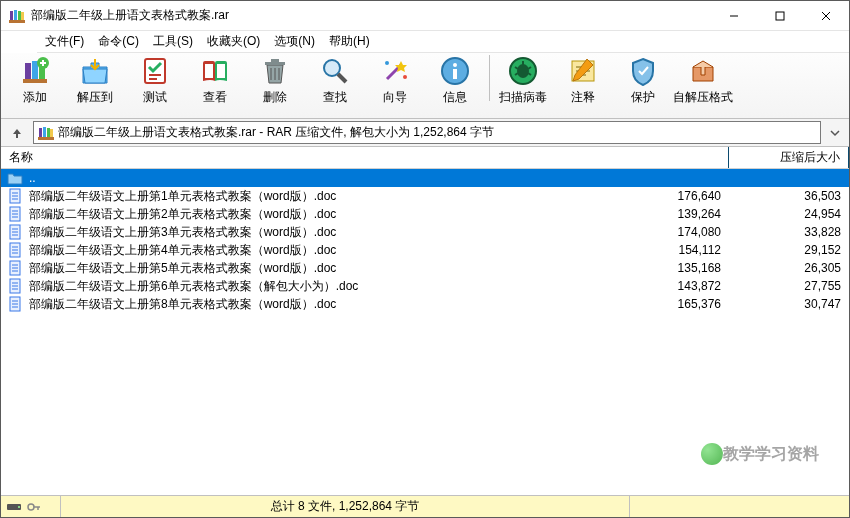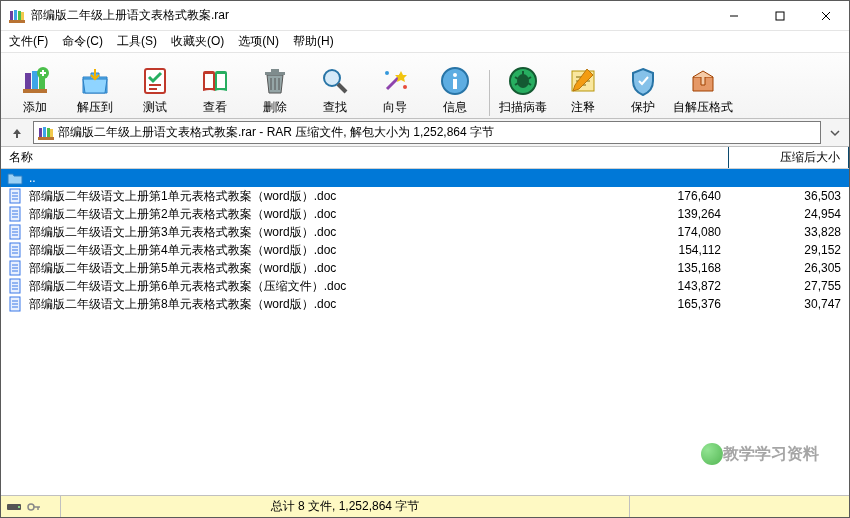--- a/index.html
+++ b/index.html
@@ -2,23 +2,23 @@
 <html><head>
 <meta charset="utf-8">
 <style>
 * { margin: 0; padding: 0; box-sizing: border-box; }
 body { font-family: "Microsoft YaHei", "SimSun", Arial, sans-serif; font-size: 12px; background: #fff; width: 850px; height: 518px; overflow: hidden; border: 1px solid #5a5a5a; display: flex; flex-direction: column; }
 .titlebar { height: 30px; background: #fff; display: flex; align-items: center; padding-left: 8px; border-bottom: 1px solid #e5e5e5; }
 .titlebar-icon { width: 16px; height: 16px; margin-right: 6px; }
 .titlebar-title { flex: 1; font-size: 12px; }
 .titlebar-btns { display: flex; }
 .title-btn { width: 46px; height: 30px; display: flex; align-items: center; justify-content: center; cursor: pointer; }
-.menubar { height: 22px; display: flex; align-items: center; padding: 0 8px; gap: 14px; border-bottom: 1px solid #e5e5e5; }
+.menubar { height: 22px; display: flex; align-items: center; padding: 0 8px; gap: 14px; border-bottom: 1px solid #e5e5e5; margin-left: 36px; }
 .menu-item { cursor: pointer; }
-.toolbar { height: 66px; display: flex; align-items: flex-end; padding: 2px 4px; border-bottom: 1px solid #c0c0c0; background: linear-gradient(#fdfdfd,#f4f4f4); }
+.toolbar { height: 66px; display: flex; align-items: flex-start; padding: 2px 4px; border-bottom: 1px solid #c0c0c0; background: linear-gradient(#fdfdfd,#f4f4f4); }
 .tool-btn { width: 60px; display: flex; flex-direction: column; align-items: center; justify-content: center; gap: 2px; cursor: pointer; border-radius: 3px; }
 .tool-icon { width: 32px; height: 32px; }
 .tool-label { font-size: 12px; }
 .tool-sep { width: 8px; display: flex; align-items: center; justify-content: center; }
 .tool-sep::before { content: ""; width: 1px; height: 46px; background: #c0c0c0; }
 .pathbar { height: 28px; display: flex; align-items: center; padding: 2px 6px; gap: 6px; border-bottom: 1px solid #c0c0c0; background: #f4f4f4; }
 .path-up { width: 20px; height: 20px; display: flex; align-items: center; justify-content: center; cursor: pointer; }
 .path-box { flex: 1; height: 23px; background: #fff; border: 1px solid #7a7a7a; display: flex; align-items: center; padding: 0 4px; gap: 4px; }
 .path-arch-icon { width: 16px; height: 16px; }
 .path-dd { width: 16px; display: flex; align-items: center; justify-content: center; cursor: pointer; }
@@ -290,21 +290,21 @@
         <span class="fsize">135,168</span>
         <span class="fpacked">26,305</span>
       </div>
       <div class="row">
         <svg class="icon doc-icon" viewBox="0 0 16 16">
           <rect x="3" y="1" width="10" height="14"></rect>
           <line x1="5" y1="5" x2="11" y2="5" stroke="#3b78e7"></line>
           <line x1="5" y1="8" x2="11" y2="8" stroke="#3b78e7"></line>
           <line x1="5" y1="11" x2="11" y2="11" stroke="#3b78e7"></line>
         </svg>
-        <span class="fname">部编版二年级语文上册第6单元表格式教案（压缩文件）.doc</span>
+        <span class="fname">部编版二年级语文上册第6单元表格式教案（解包大小为）.doc</span>
         <span class="fsize">143,872</span>
         <span class="fpacked">27,755</span>
       </div>
       <div class="row">
         <svg class="icon doc-icon" viewBox="0 0 16 16">
           <rect x="3" y="1" width="10" height="14"></rect>
           <line x1="5" y1="5" x2="11" y2="5" stroke="#3b78e7"></line>
           <line x1="5" y1="8" x2="11" y2="8" stroke="#3b78e7"></line>
           <line x1="5" y1="11" x2="11" y2="11" stroke="#3b78e7"></line>
         </svg>

